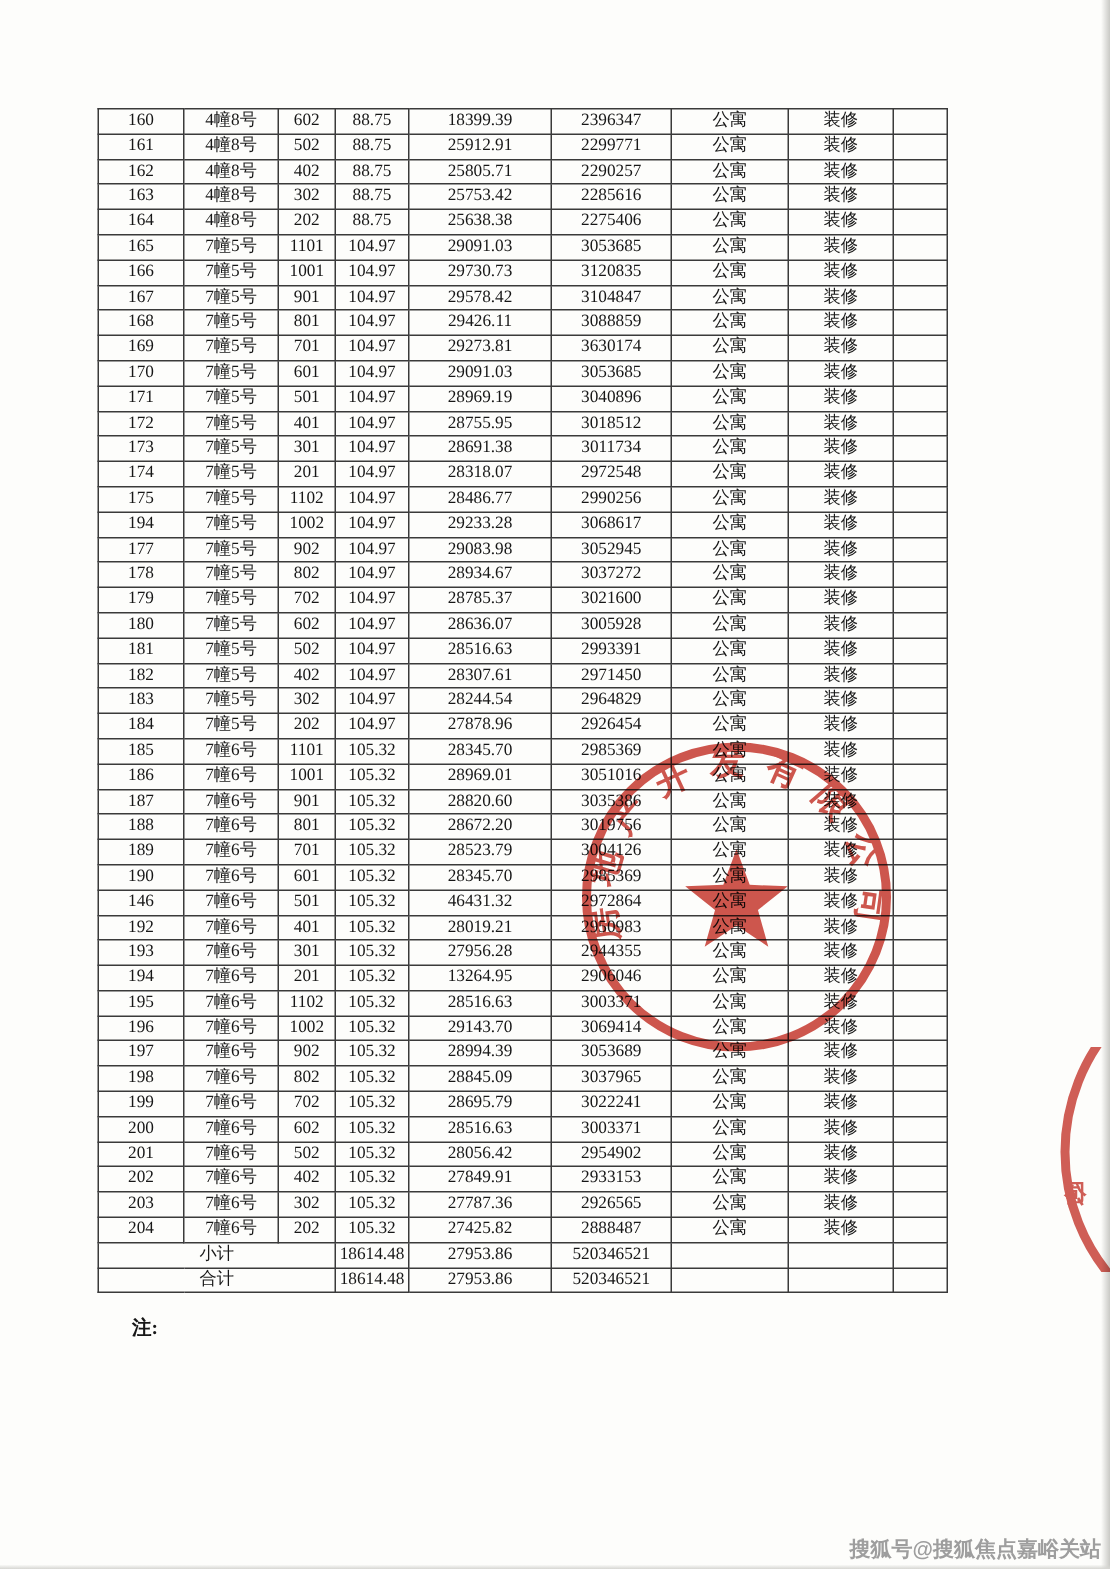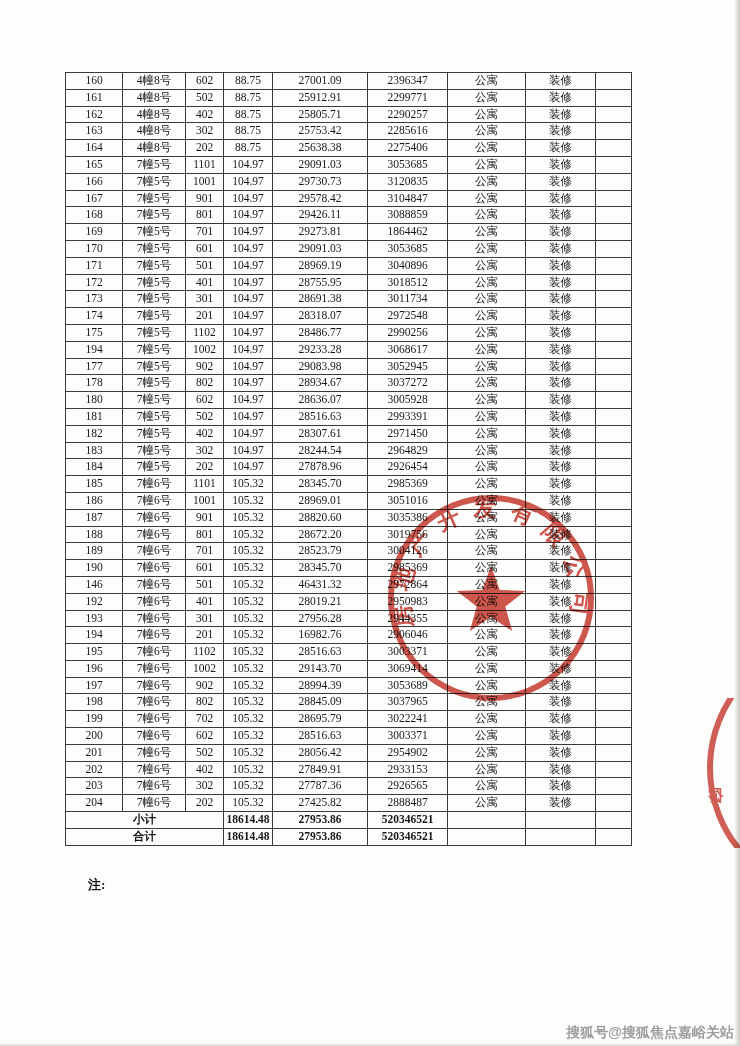--- a/index.html
+++ b/index.html
@@ -19,21 +19,21 @@
   table.price {
     position:absolute; left:65px; top:72px; width:566px;
     border-collapse:collapse; table-layout:fixed;
   }
   table.price td {
     border:1px solid #3a3a3a;
     height:15.8px; line-height:15.8px;
     font-size:11.5px; text-align:center; vertical-align:middle;
     padding:0; color:#171717; white-space:nowrap; overflow:hidden;
   }
-  table.price tr.summary td { font-weight:bold; }
+  table.price tr.summary td { font-weight:normal; }
   .note {
     position:absolute; left:88px; top:876px;
     font-size:13px; font-weight:bold; color:#171717;
   }
   .watermark {
     position:absolute; right:6px; top:1024px;
     font-size:14px; font-weight:bold; color:#9e9e9e;
     font-family:"Liberation Sans", sans-serif;
   }
   .seal {
@@ -63,21 +63,21 @@
     <col style="width:78px">
       <col style="width:70px">
       <col style="width:36px">
   </colgroup>
   <tbody>
       <tr>
         <td>160</td>
         <td>4幢8号</td>
         <td>602</td>
         <td>88.75</td>
-        <td>27001.09</td>
+        <td>18399.39</td>
         <td>2396347</td>
         <td>公寓</td>
         <td>装修</td>
         <td></td>
       </tr>
       <tr>
         <td>161</td>
         <td>4幢8号</td>
         <td>502</td>
         <td>88.75</td>
@@ -163,21 +163,21 @@
         <td>公寓</td>
         <td>装修</td>
         <td></td>
       </tr>
       <tr>
         <td>169</td>
         <td>7幢5号</td>
         <td>701</td>
         <td>104.97</td>
         <td>29273.81</td>
-        <td>1864462</td>
+        <td>3630174</td>
         <td>公寓</td>
         <td>装修</td>
         <td></td>
       </tr>
       <tr>
         <td>170</td>
         <td>7幢5号</td>
         <td>601</td>
         <td>104.97</td>
         <td>29091.03</td>
@@ -268,20 +268,31 @@
         <td>7幢5号</td>
         <td>802</td>
         <td>104.97</td>
         <td>28934.67</td>
         <td>3037272</td>
         <td>公寓</td>
         <td>装修</td>
         <td></td>
       </tr>
       <tr>
+        <td>179</td>
+        <td>7幢5号</td>
+        <td>702</td>
+        <td>104.97</td>
+        <td>28785.37</td>
+        <td>3021600</td>
+        <td>公寓</td>
+        <td>装修</td>
+        <td></td>
+      </tr>
+      <tr>
         <td>180</td>
         <td>7幢5号</td>
         <td>602</td>
         <td>104.97</td>
         <td>28636.07</td>
         <td>3005928</td>
         <td>公寓</td>
         <td>装修</td>
         <td></td>
       </tr>
@@ -426,21 +437,21 @@
         <td>2944355</td>
         <td>公寓</td>
         <td>装修</td>
         <td></td>
       </tr>
       <tr>
         <td>194</td>
         <td>7幢6号</td>
         <td>201</td>
         <td>105.32</td>
-        <td>16982.76</td>
+        <td>13264.95</td>
         <td>2906046</td>
         <td>公寓</td>
         <td>装修</td>
         <td></td>
       </tr>
       <tr>
         <td>195</td>
         <td>7幢6号</td>
         <td>1102</td>
         <td>105.32</td>

